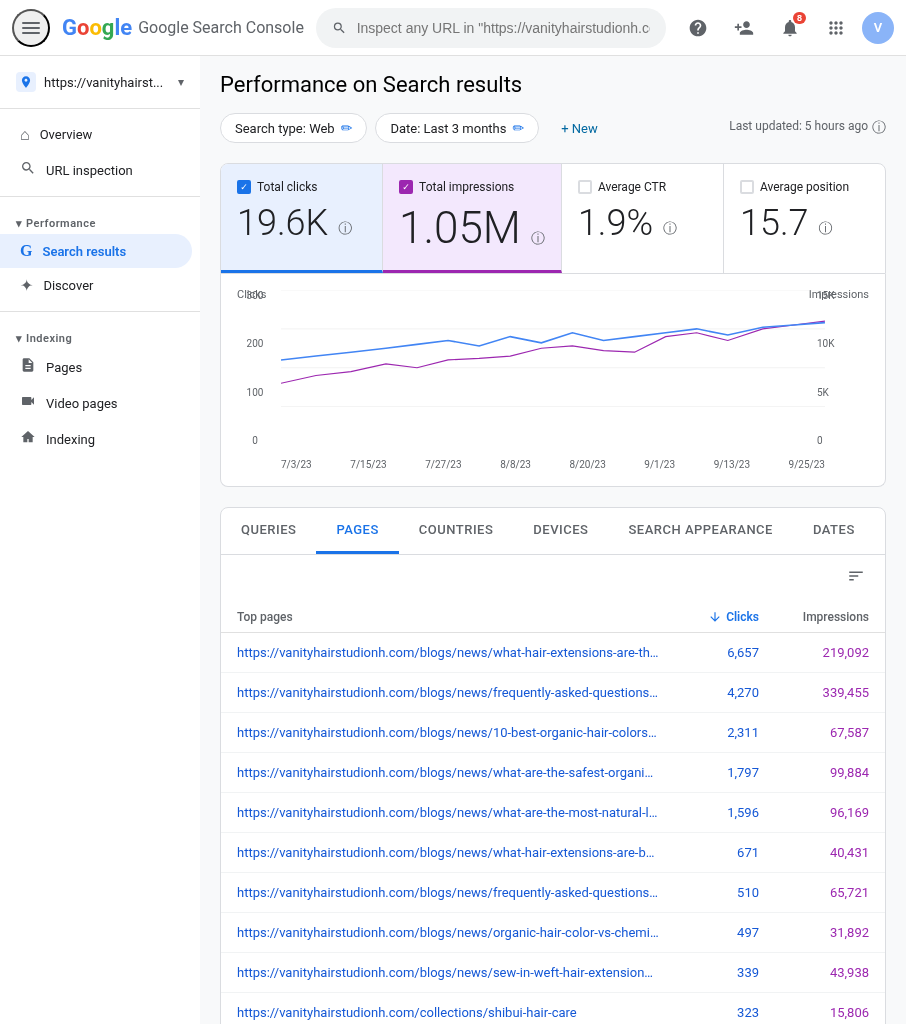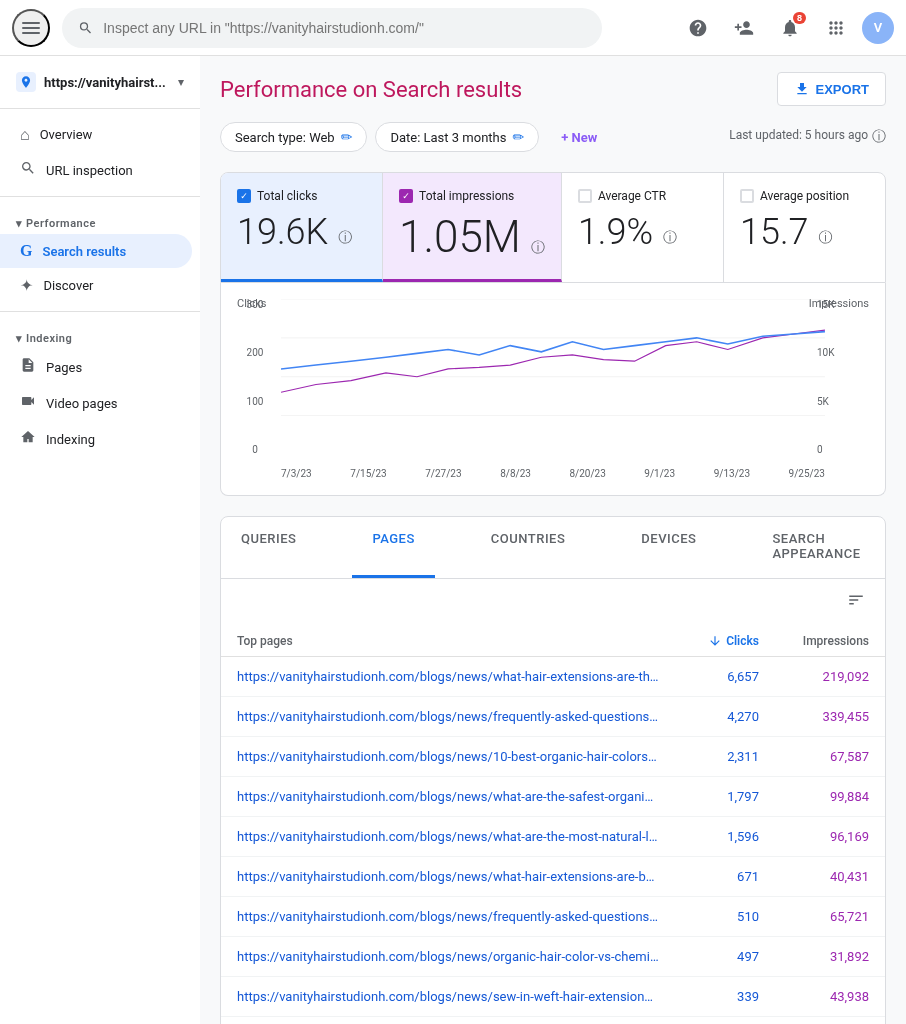--- a/index.html
+++ b/index.html
@@ -23,43 +23,43 @@
     .badge { position: absolute; top: 4px; right: 4px; background: #ea4335; color: #fff; font-size: 9px; border-radius: 8px; padding: 1px 4px; font-weight: 700; }
     .avatar { width: 32px; height: 32px; border-radius: 50%; background: #8ab4f8; display: flex; align-items: center; justify-content: center; color: #fff; font-size: 13px; font-weight: 600; cursor: pointer; }
 
     
     .layout { display: flex; flex: 1; overflow: hidden; }
 
     
     .sidebar { width: 200px; background: #fff; overflow-y: auto; flex-shrink: 0; padding: 8px 0; }
     .sidebar-property { display: flex; align-items: center; gap: 8px; padding: 8px 16px; font-size: 13px; color: #202124; cursor: pointer; }
     .prop-icon { width: 20px; height: 20px; background: #e8f0fe; border-radius: 4px; display: flex; align-items: center; justify-content: center; font-size: 10px; }
-    .prop-text { flex: 1; overflow: hidden; text-overflow: ellipsis; white-space: nowrap; font-size: 13px; font-weight: bold; }
+    .prop-text { flex: 1; overflow: hidden; text-overflow: ellipsis; white-space: nowrap; font-size: 13px; }
     .prop-arrow { color: #5f6368; font-size: 12px; }
 
     .sidebar-item { display: flex; align-items: center; gap: 10px; padding: 8px 16px 8px 20px; font-size: 13px; color: #202124; cursor: pointer; border-radius: 0 24px 24px 0; margin-right: 8px; }
     .sidebar-item.active { background: #e8f0fe; font-weight: 600; color: #1a73e8; }
     .sidebar-item .item-icon { font-size: 16px; color: #5f6368; }
     .sidebar-item.active .item-icon { color: #1a73e8; }
 
     .sidebar-section-label { padding: 12px 16px 4px; font-size: 11px; font-weight: 600; color: #5f6368; letter-spacing: 0.5px; display: flex; align-items: center; gap: 4px; cursor: pointer; }
     .sidebar-divider { height: 1px; background: #e0e0e0; margin: 8px 0; }
 
     
     .main { flex: 1; overflow-y: auto; padding: 16px 20px; }
 
     .page-header { display: flex; align-items: center; justify-content: space-between; margin-bottom: 16px; }
-    .page-title { font-size: 22px; font-weight: 400; color: #be185d; }
+    .page-title { font-size: 22px; font-weight: 400; color: #000000; }
     .export-btn { display: flex; align-items: center; gap: 6px; border: 1px solid #dadce0; border-radius: 4px; padding: 8px 16px; font-size: 13px; color: #1a73e8; cursor: pointer; background: #fff; font-weight: 600; }
 
     
     .filter-bar { display: flex; align-items: center; gap: 8px; margin-bottom: 20px; flex-wrap: wrap; }
     .filter-chip { display: flex; align-items: center; gap: 6px; border: 1px solid #dadce0; border-radius: 20px; padding: 6px 14px; font-size: 13px; color: #202124; cursor: pointer; background: #fff; }
     .filter-chip .edit-icon { color: #1a73e8; font-size: 14px; }
-    .add-filter { display: flex; align-items: center; gap: 4px; padding: 6px 14px; font-size: 13px; color: #8b5cf6; cursor: pointer; border-radius: 20px; font-weight: 700; }
+    .add-filter { display: flex; align-items: center; gap: 4px; padding: 6px 14px; font-size: 13px; color: #0369a1; cursor: pointer; border-radius: 20px; font-weight: 400; }
     .last-updated { margin-left: auto; font-size: 12px; color: #5f6368; display: flex; align-items: flex-start; gap: 4px; }
 
     
     .metrics-row { display: flex; gap: 0; margin-bottom: 0; border: 1px solid #dadce0; border-radius: 8px 8px 0 0; background: #fff; overflow: hidden; }
     .metric-card { flex: 1; padding: 16px; border-right: 1px solid #dadce0; }
     .metric-card:last-child { border-right: none; }
     .metric-card.active-blue { background: #e8f0fe; border-bottom: 3px solid #1a73e8; }
     .metric-card.active-purple { background: #f3e8fd; border-bottom: 3px solid #9c27b0; }
     .metric-header { display: flex; align-items: center; gap: 6px; margin-bottom: 8px; font-size: 12px; color: #202124; }
     .metric-checkbox { width: 14px; height: 14px; border: 2px solid #1a73e8; background: #1a73e8; border-radius: 2px; display: flex; align-items: center; justify-content: center; color: #fff; font-size: 9px; }
@@ -73,21 +73,21 @@
     .chart-area { position: relative; height: 180px; }
     .chart-y-left { position: absolute; left: 0; top: 0; bottom: 24px; width: 40px; display: flex; flex-direction: column; justify-content: space-between; align-items: center; font-size: 10px; color: #5f6368; padding-right: 4px; }
     .chart-y-right { position: absolute; right: 16px; top: 0; bottom: 24px; width: 40px; display: flex; flex-direction: column; justify-content: space-between; align-items: flex-start; font-size: 10px; color: #5f6368; padding-left: 4px; }
     .chart-label-left { position: absolute; left: 0; top: -18px; font-size: 11px; color: #5f6368; }
     .chart-label-right { position: absolute; right: 0; top: -18px; font-size: 11px; color: #5f6368; }
     .chart-svg { position: absolute; left: 44px; right: 44px; top: 0; bottom: 24px; }
     .chart-x-labels { position: absolute; bottom: 0; left: 44px; right: 44px; display: flex; justify-content: space-between; font-size: 10px; color: #5f6368; }
 
     
     .tabs-container { background: #fff; border: 1px solid #dadce0; border-radius: 8px; overflow: hidden; }
-    .tabs-header { display: flex; border-bottom: 1px solid #dadce0; gap: 36px; }
+    .tabs-header { display: flex; border-bottom: 1px solid #dadce0; }
     .tab { padding: 14px 20px; font-size: 13px; font-weight: 500; color: #5f6368; cursor: pointer; text-transform: uppercase; letter-spacing: 0.5px; border-bottom: 3px solid transparent; }
     .tab.active { color: #1a73e8; border-bottom: 3px solid #1a73e8; }
 
     .table-toolbar { display: flex; justify-content: flex-end; padding: 8px 16px; }
     .filter-icon-btn { border: none; background: transparent; cursor: pointer; color: #5f6368; font-size: 18px; padding: 4px; }
 
     
     .data-table { width: 100%; }
     .table-header { display: flex; align-items: center; padding: 8px 16px; border-bottom: 1px solid #e0e0e0; font-size: 12px; color: #5f6368; font-weight: 500; }
     .col-url { flex: 1; }
@@ -103,20 +103,24 @@
 <body>
 
 <div class="topbar">
   <button class="topbar-menu-icon">
     <svg width="18" height="18" viewBox="0 0 18 18" fill="#5f6368">
         <rect y="3" width="18" height="2" rx="1"></rect>
         <rect y="8" width="18" height="2" rx="1"></rect>
         <rect y="13" width="18" height="2" rx="1"></rect>
       </svg>
   </button>
+  <a class="topbar-logo" href="#">
+    <span class="logo-g"><span class="r">G</span><span class="e1">o</span><span class="e2">o</span><span class="l">g</span><span class="e3">l</span><span class="r">e</span></span>
+    <span class="logo-title">Google Search Console</span>
+  </a>
   <div class="topbar-search">
     <svg width="16" height="16" viewBox="0 0 24 24" fill="#5f6368">
         <path d="M15.5 14h-.79l-.28-.27A6.471 6.471 0 0 0 16 9.5 6.5 6.5 0 1 0 9.5 16c1.61 0 3.09-.59 4.23-1.57l.27.28v.79l5 4.99L20.49 19l-4.99-5zm-6 0C7.01 14 5 11.99 5 9.5S7.01 5 9.5 5 14 7.01 14 9.5 11.99 14 9.5 14z"></path>
       </svg>
     <input type="text" placeholder="Inspect any URL in &quot;https://vanityhairstudionh.com/&quot;" style="">
   </div>
   <div class="topbar-icons">
     <button class="icon-btn">
       <svg width="20" height="20" viewBox="0 0 24 24" fill="#5f6368">
           <path d="M12 2C6.48 2 2 6.48 2 12s4.48 10 10 10 10-4.48 10-10S17.52 2 12 2zm1 17h-2v-2h2v2zm2.07-7.75l-.9.92C13.45 12.9 13 13.5 13 15h-2v-.5c0-1.1.45-2.1 1.17-2.83l1.24-1.26c.37-.36.59-.86.59-1.41 0-1.1-.9-2-2-2s-2 .9-2 2H8c0-2.21 1.79-4 4-4s4 1.79 4 4c0 .88-.36 1.68-.93 2.25z"></path>
@@ -222,26 +226,20 @@
       </span>
       <span>Indexing</span>
     </div>
 
   </nav>
 
   <main class="main">
 
     <div class="page-header">
       <h1 class="page-title">Performance on Search results</h1>
-      <button class="export-btn">
-        <svg width="16" height="16" viewBox="0 0 24 24" fill="#1a73e8">
-            <path d="M19 9h-4V3H9v6H5l7 7 7-7zM5 18v2h14v-2H5z"></path>
-          </svg>
-        <span>EXPORT</span>
-      </button>
     </div>
 
     <div class="filter-bar">
       <div class="filter-chip">
         <span>Search type: Web</span>
         <span class="edit-icon">✏</span>
       </div>
       <div class="filter-chip">
         <span>Date: Last 3 months</span>
         <span class="edit-icon">✏</span>
@@ -416,20 +414,21 @@
       <a class="row-url" href="#">https://vanityhairstudionh.com/blogs/news/organic-hair-color-vs-chemical-hair-color-which-is-best</a>
       <span class="row-clicks">497</span>
       <span class="row-impressions">31,892</span>
     </div>
           <div class="table-row">
       <a class="row-url" href="#">https://vanityhairstudionh.com/blogs/news/sew-in-weft-hair-extensions-everything-you-need-to-know</a>
       <span class="row-clicks">339</span>
       <span class="row-impressions">43,938</span>
     </div>
           <div class="table-row">
+      <a class="row-url" href="#">https://vanityhairstudionh.com/collections/shibui-hair-care</a>
       <span class="row-clicks">323</span>
       <span class="row-impressions">15,806</span>
     </div>
         </div>
 
     </div>
 
   </main>
 </div>
 

